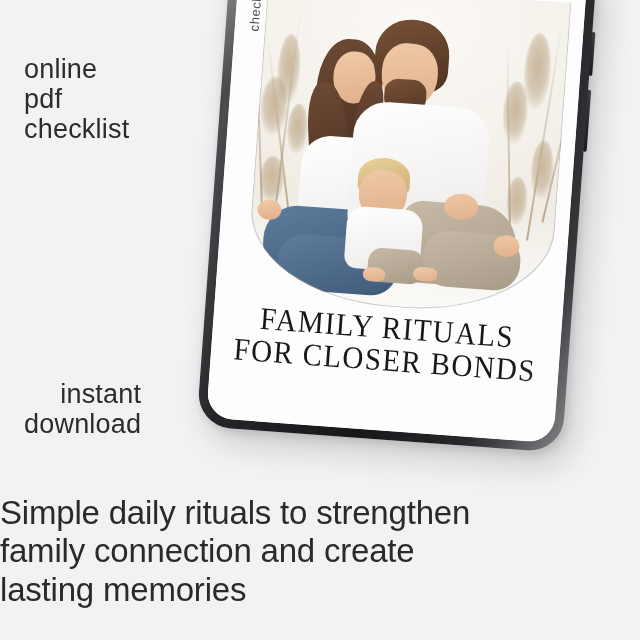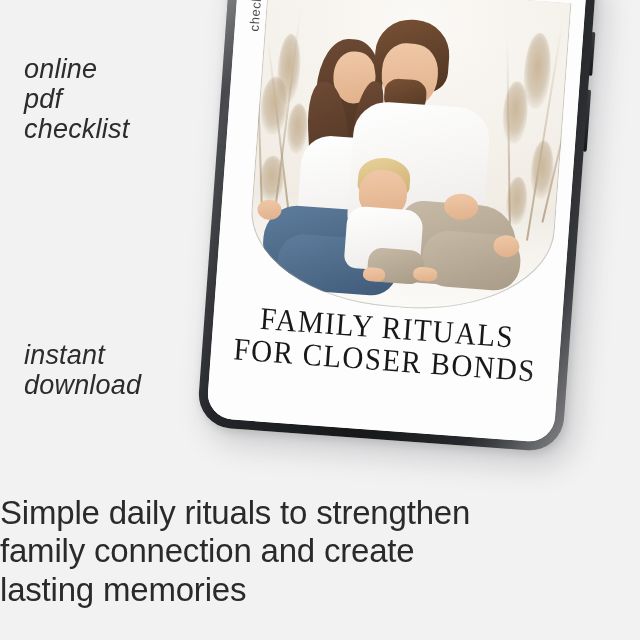--- a/index.html
+++ b/index.html
@@ -14,24 +14,23 @@
   
   .feature{
     position:absolute;
     color:#2c2c2c;
     font-family:"Liberation Sans", sans-serif;
     font-size:27px;
     line-height:1.12;
     font-weight:400;
     letter-spacing:.2px;
     white-space:pre-line;
-    font-style:italic;
   }
   #feat-online{left:24px;top:54px;}
-  #feat-instant{left:24px;top:340px;}
+  #feat-instant{left:24px;top:379px;text-align:right;}
 
   
   .caption{
     position:absolute;
     left:0;right:0;top:494px;
     text-align:left;
     color:#2a2a2a;
     font-size:33px;
     line-height:1.16;
     font-weight:400;

